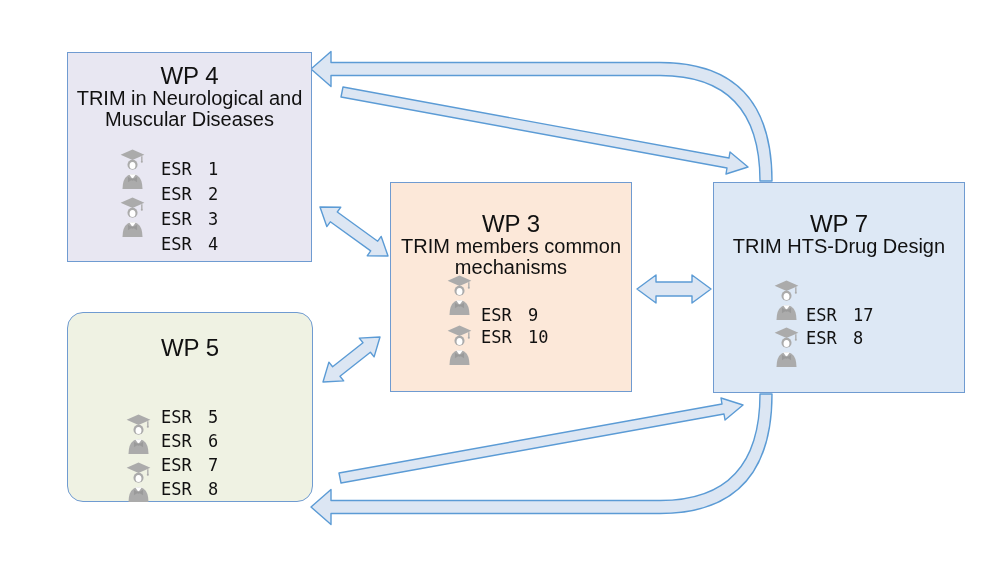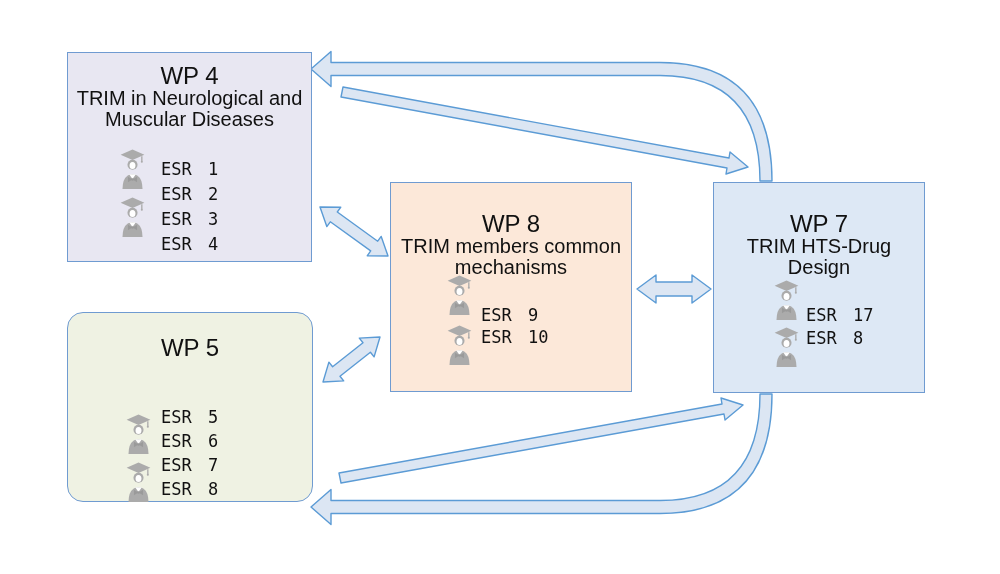--- a/index.html
+++ b/index.html
@@ -14,21 +14,21 @@
     stroke-width:1.4;stroke-linejoin:round;
   }
   .box{
     position:absolute;box-sizing:border-box;
     border:1.5px solid var(--box-stroke,#6f9bd1);
     text-align:center;
   }
   .wp4{left:67px;top:52px;width:245px;height:210px;background:var(--wp4-fill,#e8e7f2);}
   .wp5{left:67px;top:312px;width:246px;height:190px;background:var(--wp5-fill,#eff2e3);border-radius:16px;}
   .wp6{left:390px;top:182px;width:242px;height:210px;background:var(--wp6-fill,#fce8d9);}
-  .wp7{left:713px;top:182px;width:212px;height:211px;background:var(--wp7-fill,#dde8f5);}
+  .wp7{left:713px;top:182px;width:252px;height:211px;background:var(--wp7-fill,#dde8f5);}
   .box-title{font-size:24px;line-height:24px;}
   .box-subtitle{font-size:20px;line-height:21px;margin:0 auto;}
   .wp4 .box-title{margin-top:11px;}
   .wp4 .box-subtitle{max-width:232px;}
   .wp5 .box-title{margin-top:23px;}
   .wp6 .box-title{margin-top:29px;}
   .wp6 .box-subtitle{max-width:228px;text-align:center;}
   .wp7 .box-title{margin-top:29px;}
   .esr-list{position:absolute;text-align:left;}
   .wp4 .esr-list{left:93px;top:106px;}
@@ -132,21 +132,21 @@
           <span class="esr-num">7</span>
         </div>
       <div class="esr-row">
           <span class="esr-label">ESR</span>
           <span class="esr-num">8</span>
         </div>
     </div>
   </div>
 
   <div class="box wp6">
-    <div class="box-title">WP 8</div>
+    <div class="box-title">WP 3</div>
     <div class="box-subtitle">TRIM members common mechanisms</div>
     <svg class="grad-icon icon-a" viewBox="0 0 26 42">
         <use href="#grad-sym"></use>
       </svg>
     <svg class="grad-icon icon-b" viewBox="0 0 26 42">
         <use href="#grad-sym"></use>
       </svg>
     <div class="esr-list">
       <div class="esr-row">
           <span class="esr-label">ESR</span>

